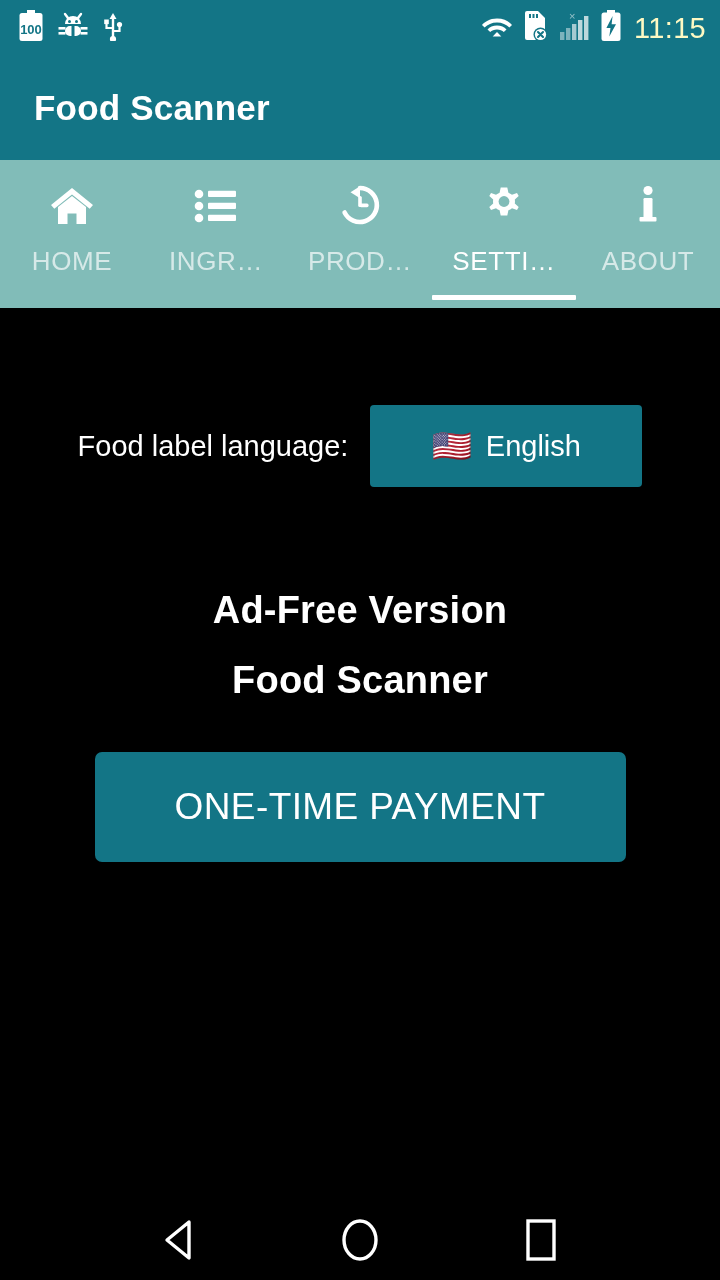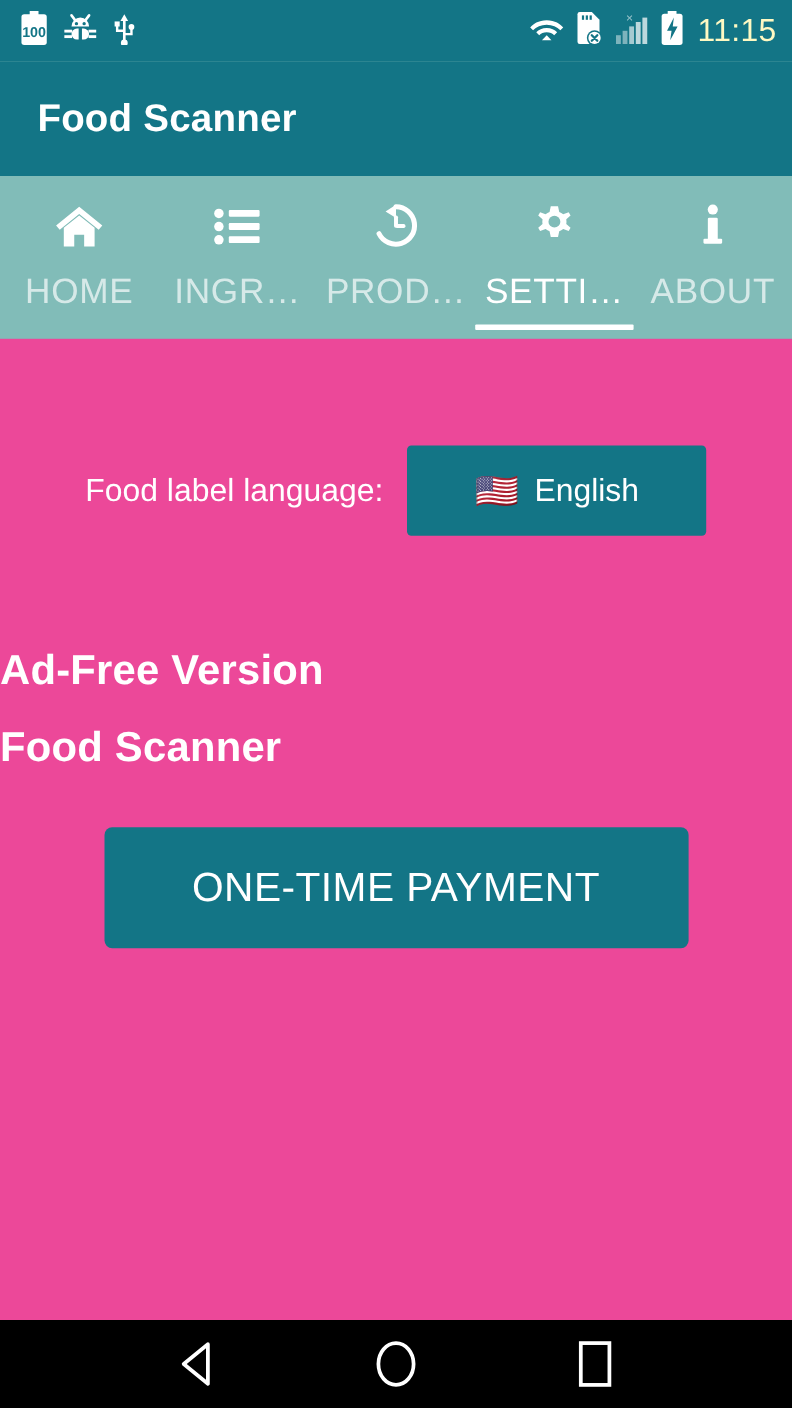--- a/index.html
+++ b/index.html
@@ -57,39 +57,39 @@
     display:flex; flex-direction:column;
     align-items:center;
     padding-top:22px;
     position:relative;
     cursor:pointer;
   }
   .tab-icon { height:48px; display:flex; align-items:center; justify-content:center; }
   .tab-icon svg { display:block; }
   .tab-label {
     margin-top:16px;
-    font-size:32px; font-weight:400;
+    font-size:26px; font-weight:400;
     letter-spacing:.6px;
     color:rgba(255,255,255,0.68);
     white-space:nowrap;
   }
   .tab.selected .tab-label { color:#ffffff; }
   .tab.selected .tab-ind {
     position:absolute; bottom:8px; left:50%;
     transform:translateX(-50%);
     width:144px; height:5px; background:#ffffff;
     border-radius:1px;
   }
   .tab .tab-ind { display:none; }
   .tab.selected .tab-ind { display:block; }
 
   
   .content {
     flex:1 1 auto;
-    background:#ec4899;
+    background:#000000;
     position:relative;
     display:flex; flex-direction:column;
     align-items:center;
   }
 
   .lang-row {
     margin-top:97px;
     width:100%;
     display:flex; align-items:center; justify-content:center;
     gap:22px;
@@ -105,20 +105,21 @@
     gap:14px;
     cursor:pointer;
     padding:0 26px;
   }
   .lang-flag { font-size:32px; line-height:1; }
   .lang-value { color:#ffffff; font-size:29px; font-weight:400; }
 
   .adfree-block {
     margin-top:104px;
     width:100%;
+    text-align:center;
   }
   .adfree-title {
     color:#ffffff; font-size:38px; font-weight:700;
     line-height:1.0; letter-spacing:.2px;
   }
   .adfree-title + .adfree-title { margin-top:32px; }
 
   .adfree-desc {
     margin-top:60px;
     width:666px;

